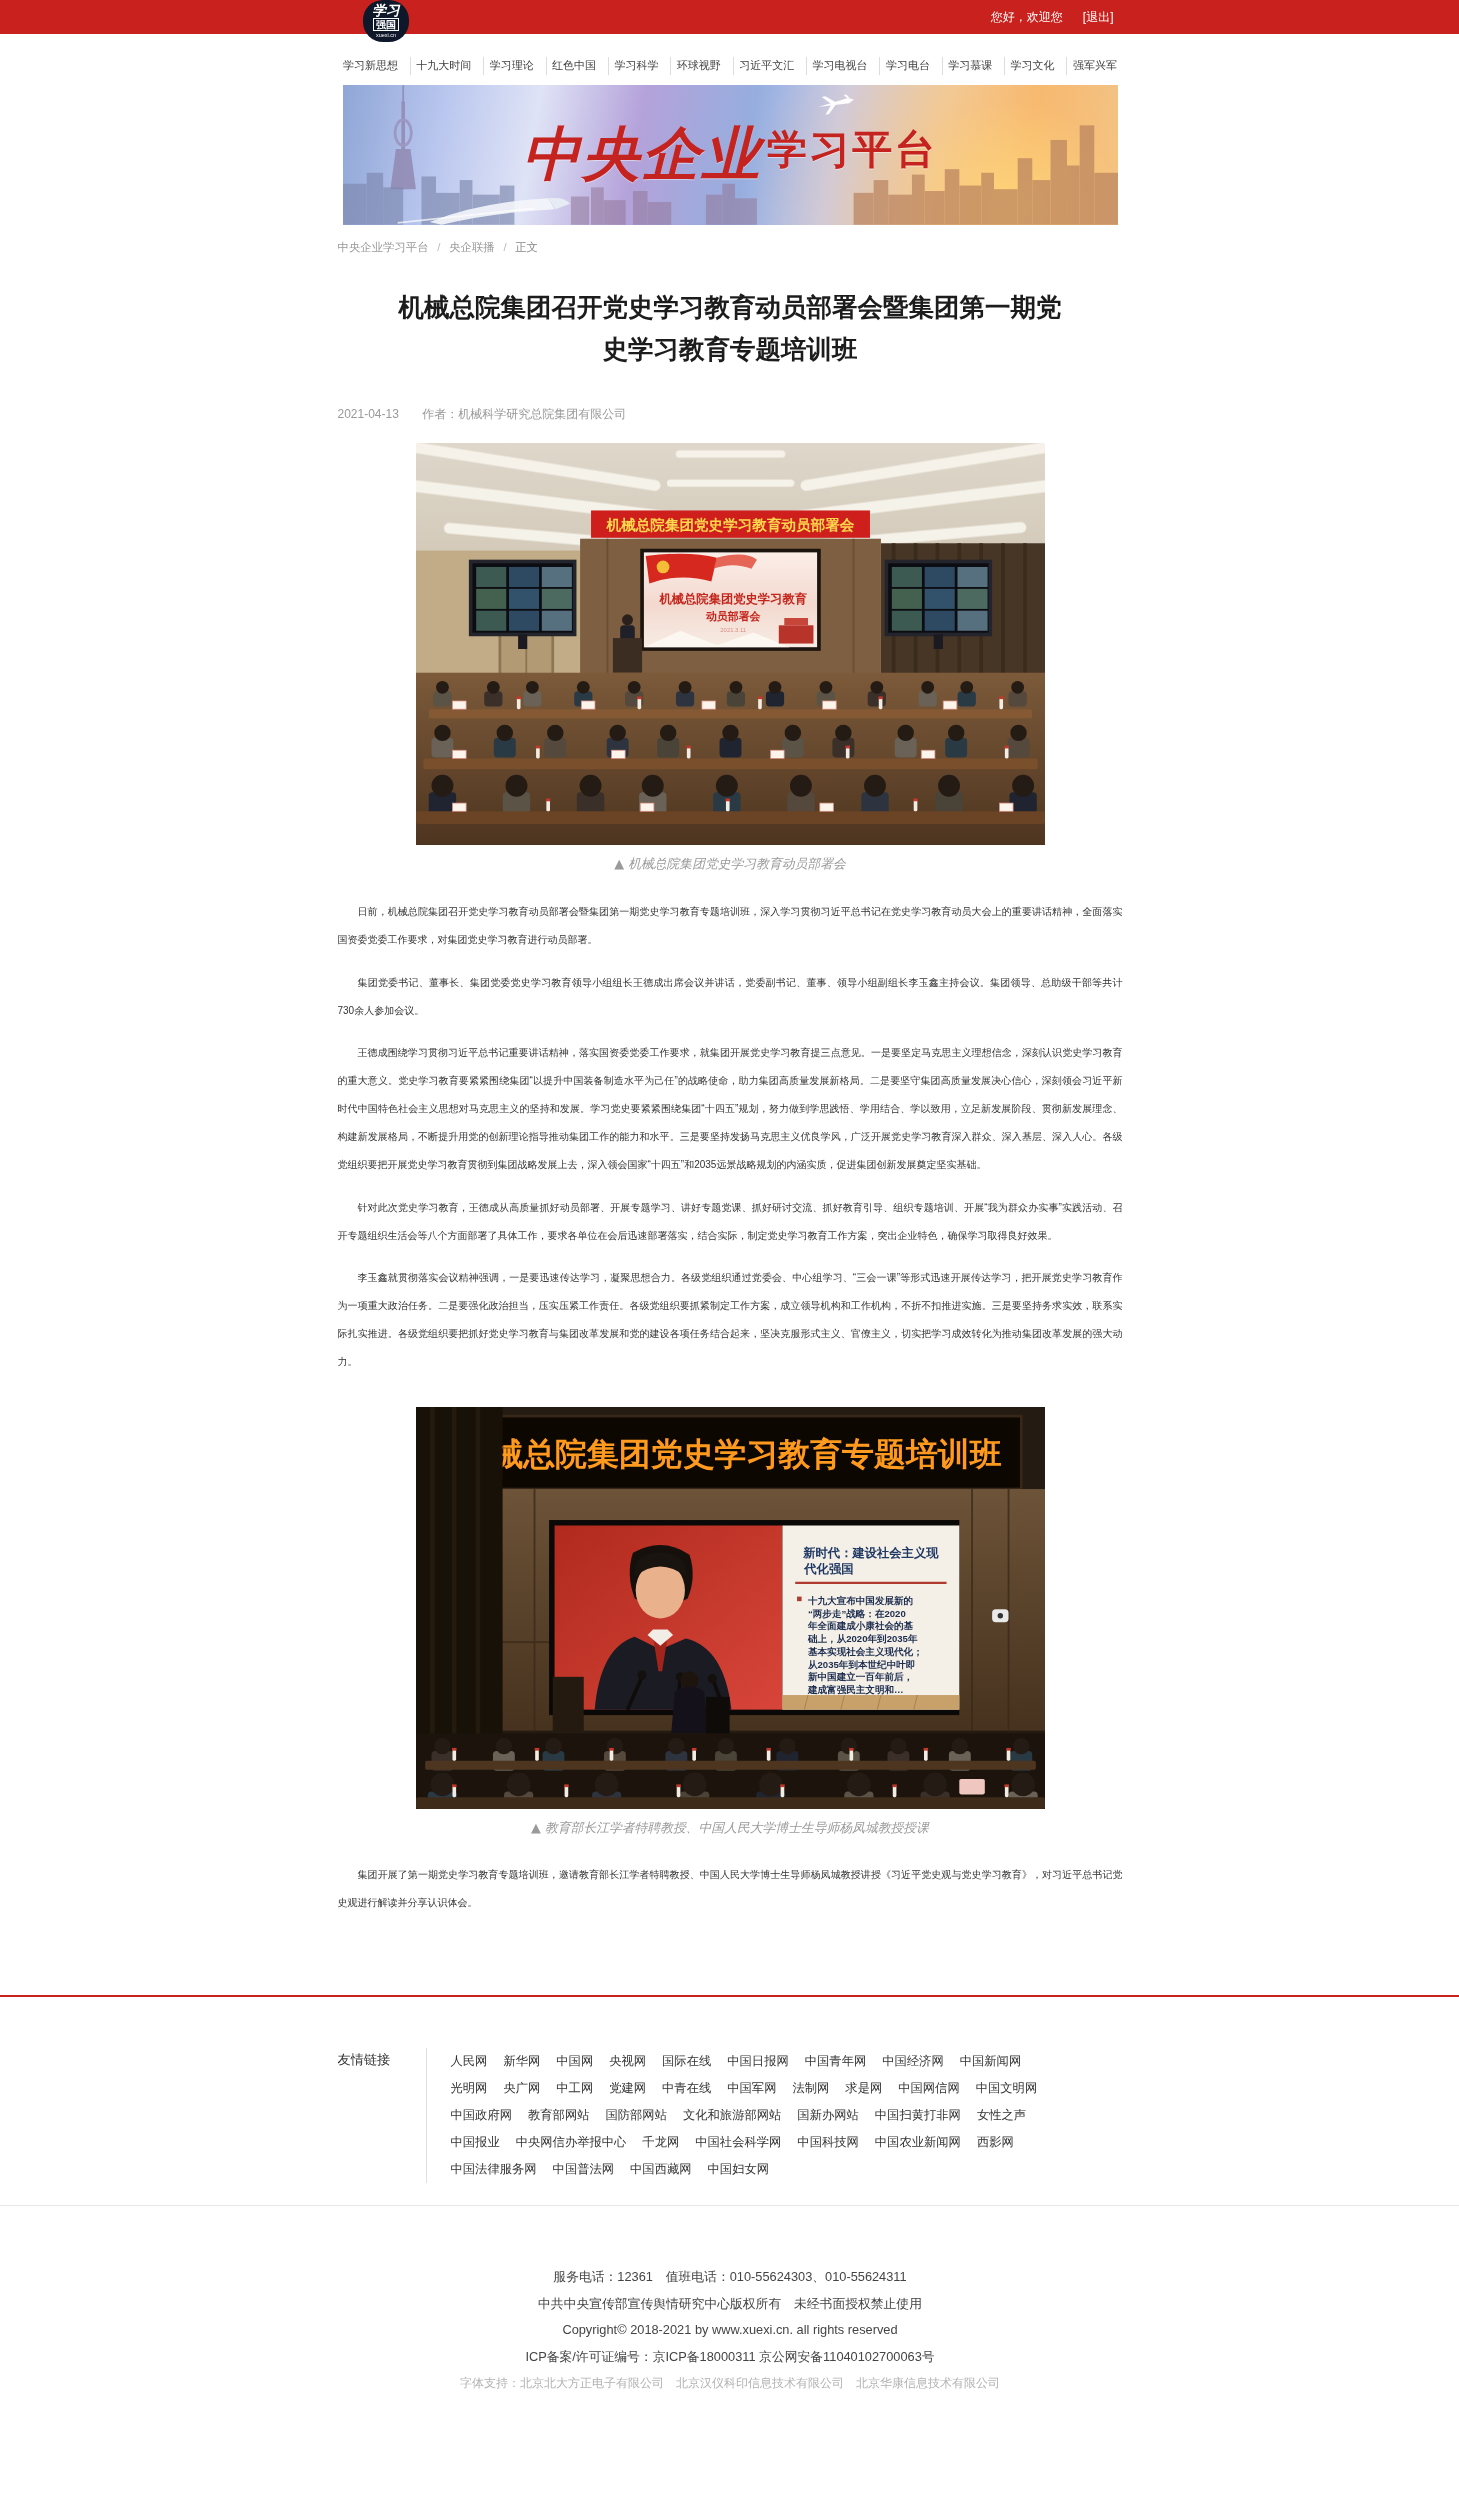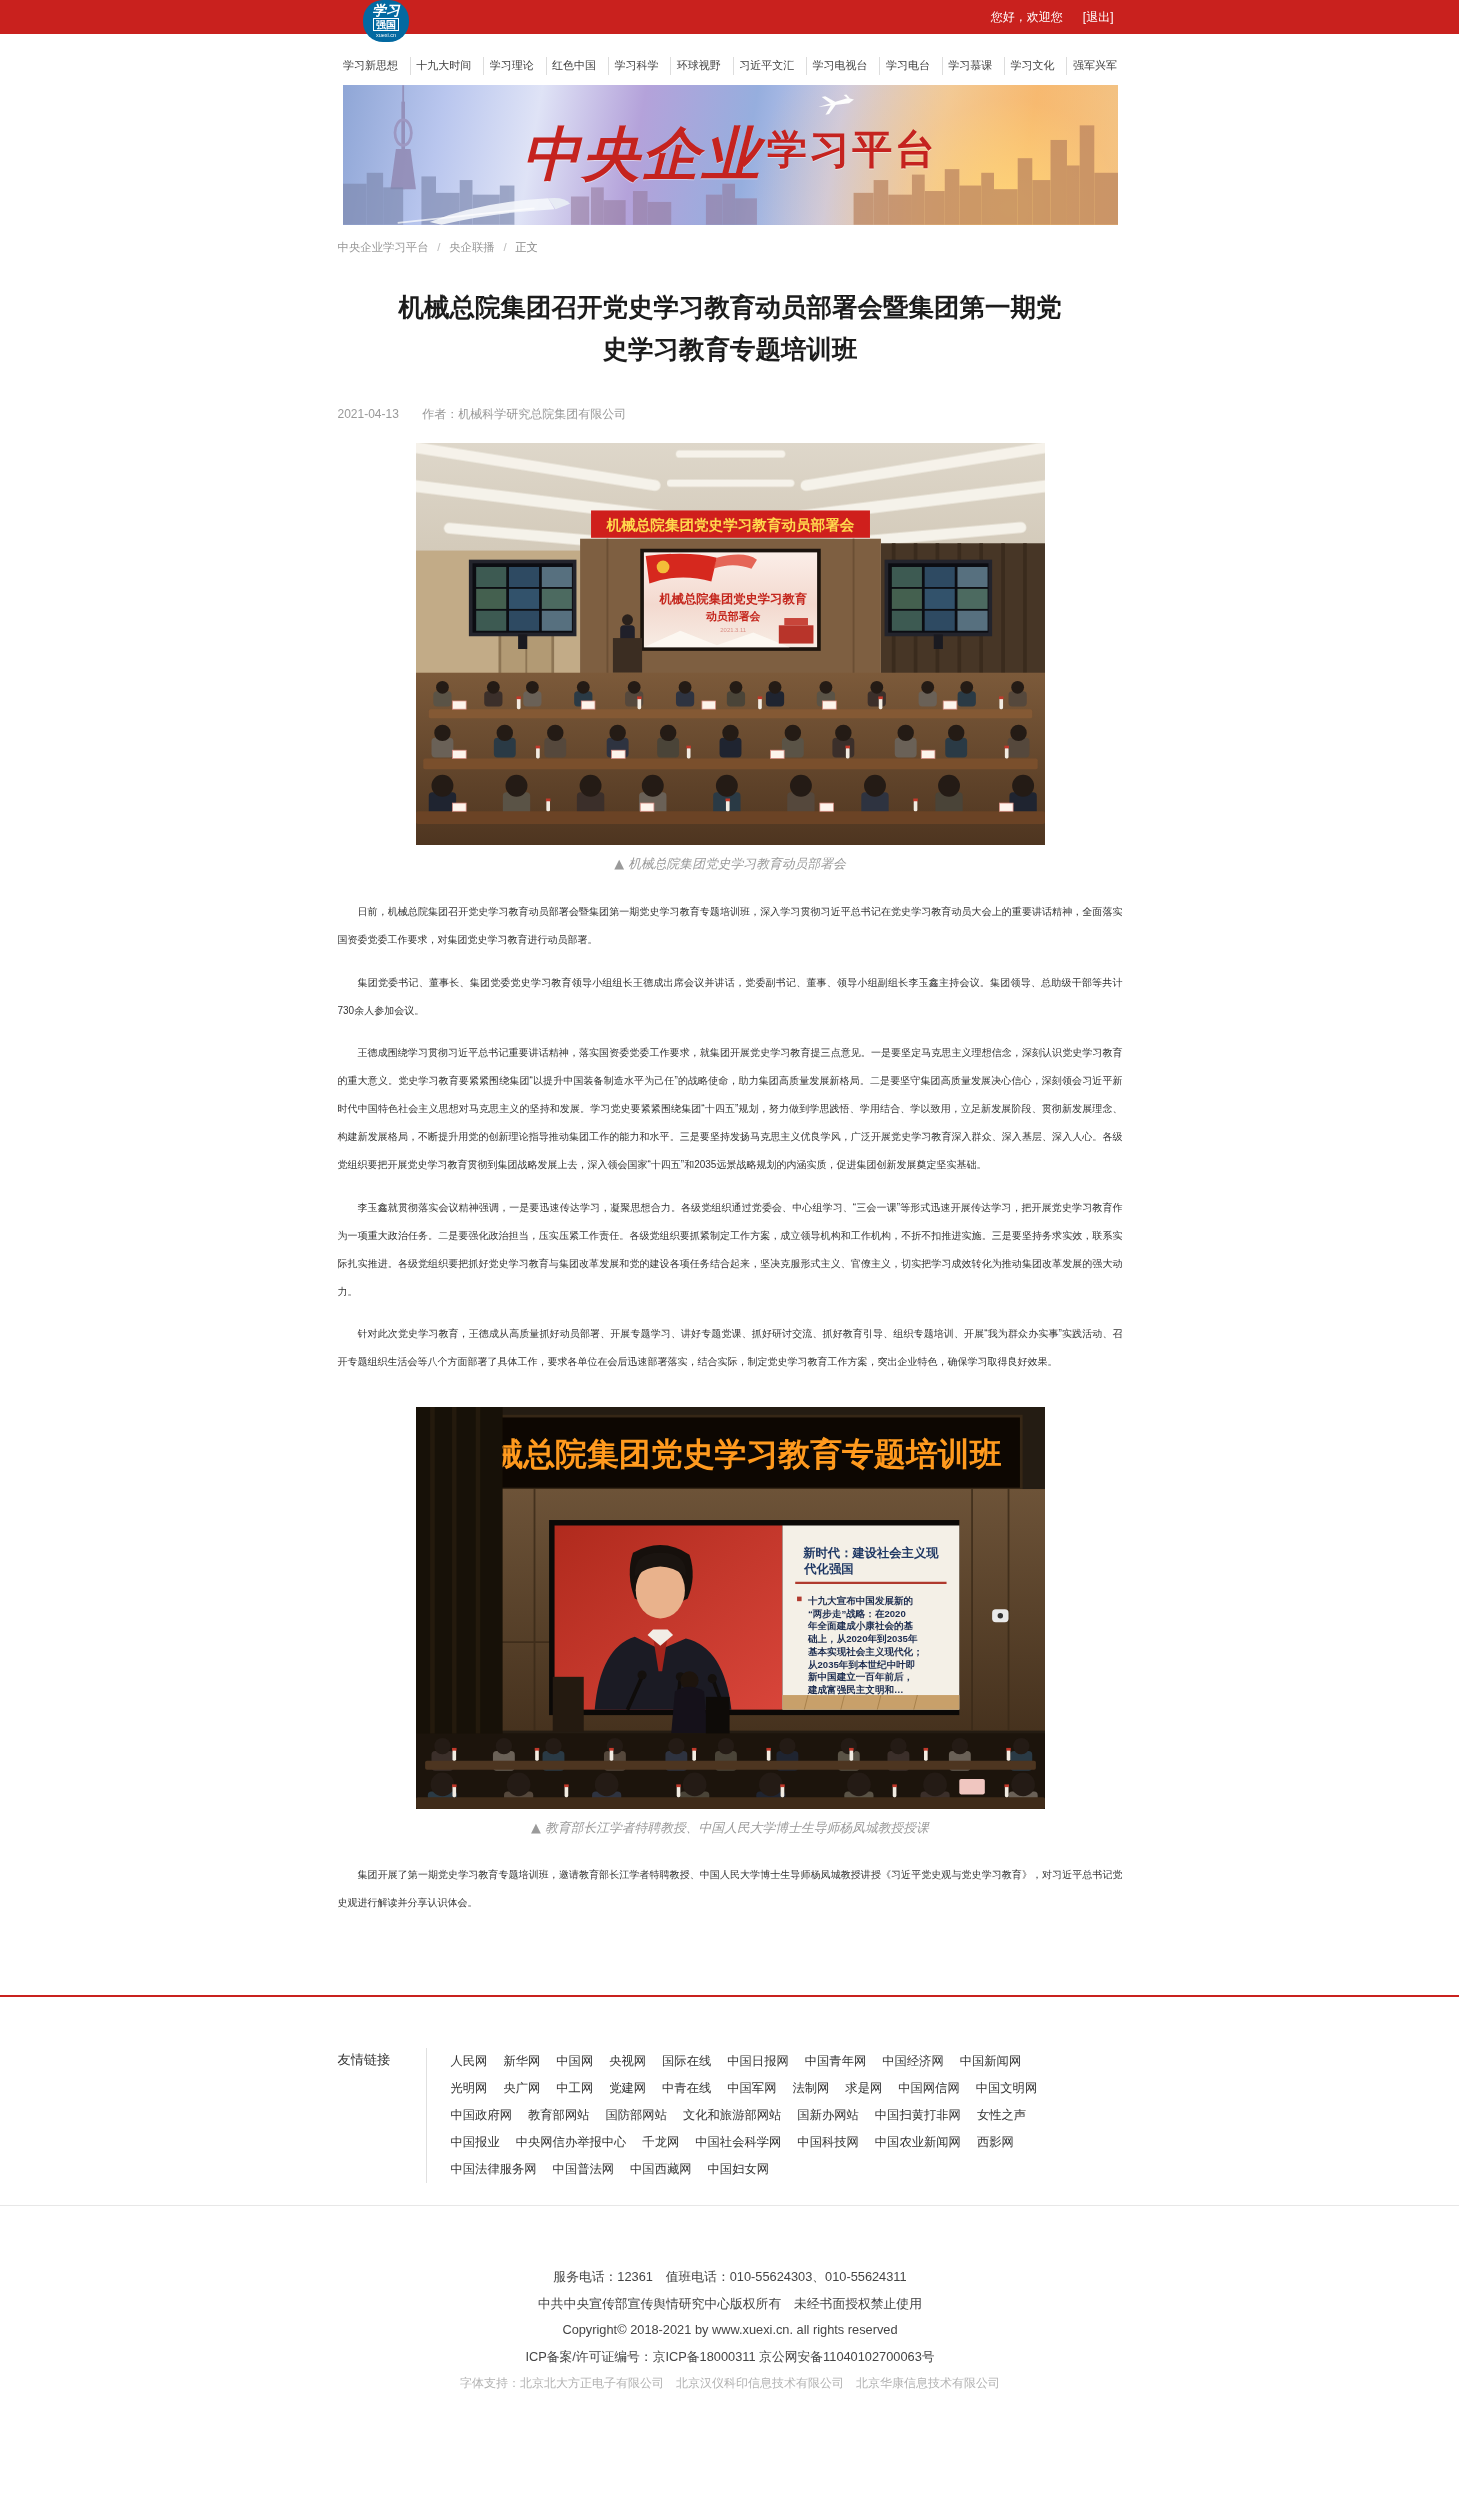--- a/index.html
+++ b/index.html
@@ -3,21 +3,21 @@
 <meta charset="utf-8">
 <style>
   * { margin:0; padding:0; box-sizing:border-box; }
   html,body { background:#fff; }
   body { width:1460px; font-family:"Liberation Sans","DejaVu Sans",sans-serif; color:#333; }
   a { text-decoration:none; color:inherit; cursor:pointer; }
 
   
   .topbar { height:34px; background:#c9211e; position:relative; }
   .topbar-inner { width:785px; margin:0 auto; position:relative; height:34px; }
-  .logo { position:absolute; left:25.5px; top:0; width:46px; height:42px; background:#0369a1; z-index:3;
+  .logo { position:absolute; left:25.5px; top:0; width:46px; height:42px; background:#0f172a; z-index:3;
           display:flex; flex-direction:column; align-items:center; justify-content:center; color:#fff;border-radius:20px; }
   .logo .l1 { font-family:"DejaVu Serif",serif; font-style:italic; font-weight:bold; font-size:13.7px; line-height:12.8px; }
   .logo .l2 { font-weight:bold; font-size:10px; line-height:11px; border:0.9px solid #fff; padding:0 1.8px; margin-top:0.9px; }
   .logo .l3 { font-size:5.5px; line-height:6.4px; margin-top:0.9px; }
   .greeting { position:absolute; right:9px; top:0; height:34px; display:flex; align-items:center; color:#fff; font-size:12px;gap:20px; }
   .greeting a { color:#fff; }
 
   
   .nav-wrap { width:785px; margin:16.4px auto 0; }
   .nav { display:flex; justify-content:space-between; align-items:center; height:31px; }
@@ -405,22 +405,22 @@
           <rect x="640" y="395" width="15" height="9" fill="#fdf4ec" stroke="#d98b80" stroke-width="0.8"></rect>
         </g>
     </svg>
   </div>
   <div class="caption">▲ 机械总院集团党史学习教育动员部署会</div>
 
   <div class="paras">
     <p>日前，机械总院集团召开党史学习教育动员部署会暨集团第一期党史学习教育专题培训班，深入学习贯彻习近平总书记在党史学习教育动员大会上的重要讲话精神，全面落实国资委党委工作要求，对集团党史学习教育进行动员部署。</p>
     <p>集团党委书记、董事长、集团党委党史学习教育领导小组组长王德成出席会议并讲话，党委副书记、董事、领导小组副组长李玉鑫主持会议。集团领导、总助级干部等共计730余人参加会议。</p>
     <p>王德成围绕学习贯彻习近平总书记重要讲话精神，落实国资委党委工作要求，就集团开展党史学习教育提三点意见。一是要坚定马克思主义理想信念，深刻认识党史学习教育的重大意义。党史学习教育要紧紧围绕集团“以提升中国装备制造水平为己任”的战略使命，助力集团高质量发展新格局。二是要坚守集团高质量发展决心信心，深刻领会习近平新时代中国特色社会主义思想对马克思主义的坚持和发展。学习党史要紧紧围绕集团“十四五”规划，努力做到学思践悟、学用结合、学以致用，立足新发展阶段、贯彻新发展理念、构建新发展格局，不断提升用党的创新理论指导推动集团工作的能力和水平。三是要坚持发扬马克思主义优良学风，广泛开展党史学习教育深入群众、深入基层、深入人心。各级党组织要把开展党史学习教育贯彻到集团战略发展上去，深入领会国家“十四五”和2035远景战略规划的内涵实质，促进集团创新发展奠定坚实基础。</p>
+    <p>针对此次党史学习教育，王德成从高质量抓好动员部署、开展专题学习、讲好专题党课、抓好研讨交流、抓好教育引导、组织专题培训、开展“我为群众办实事”实践活动、召开专题组织生活会等八个方面部署了具体工作，要求各单位在会后迅速部署落实，结合实际，制定党史学习教育工作方案，突出企业特色，确保学习取得良好效果。</p>
     <p>李玉鑫就贯彻落实会议精神强调，一是要迅速传达学习，凝聚思想合力。各级党组织通过党委会、中心组学习、“三会一课”等形式迅速开展传达学习，把开展党史学习教育作为一项重大政治任务。二是要强化政治担当，压实压紧工作责任。各级党组织要抓紧制定工作方案，成立领导机构和工作机构，不折不扣推进实施。三是要坚持务求实效，联系实际扎实推进。各级党组织要把抓好党史学习教育与集团改革发展和党的建设各项任务结合起来，坚决克服形式主义、官僚主义，切实把学习成效转化为推动集团改革发展的强大动力。</p>
-    <p>针对此次党史学习教育，王德成从高质量抓好动员部署、开展专题学习、讲好专题党课、抓好研讨交流、抓好教育引导、组织专题培训、开展“我为群众办实事”实践活动、召开专题组织生活会等八个方面部署了具体工作，要求各单位在会后迅速部署落实，结合实际，制定党史学习教育工作方案，突出企业特色，确保学习取得良好效果。</p>
   </div>
 
   <div class="figure fig2">
     <svg viewBox="0 0 690 441" width="629" height="402">
       <defs>
         <linearGradient id="wood2" x1="0" y1="0" x2="0" y2="1">
           <stop offset="0" stop-color="#6d5338"></stop>
             <stop offset="1" stop-color="#46321e"></stop>
         </linearGradient>
         <linearGradient id="redbg" x1="0" y1="0" x2="1" y2="1">

